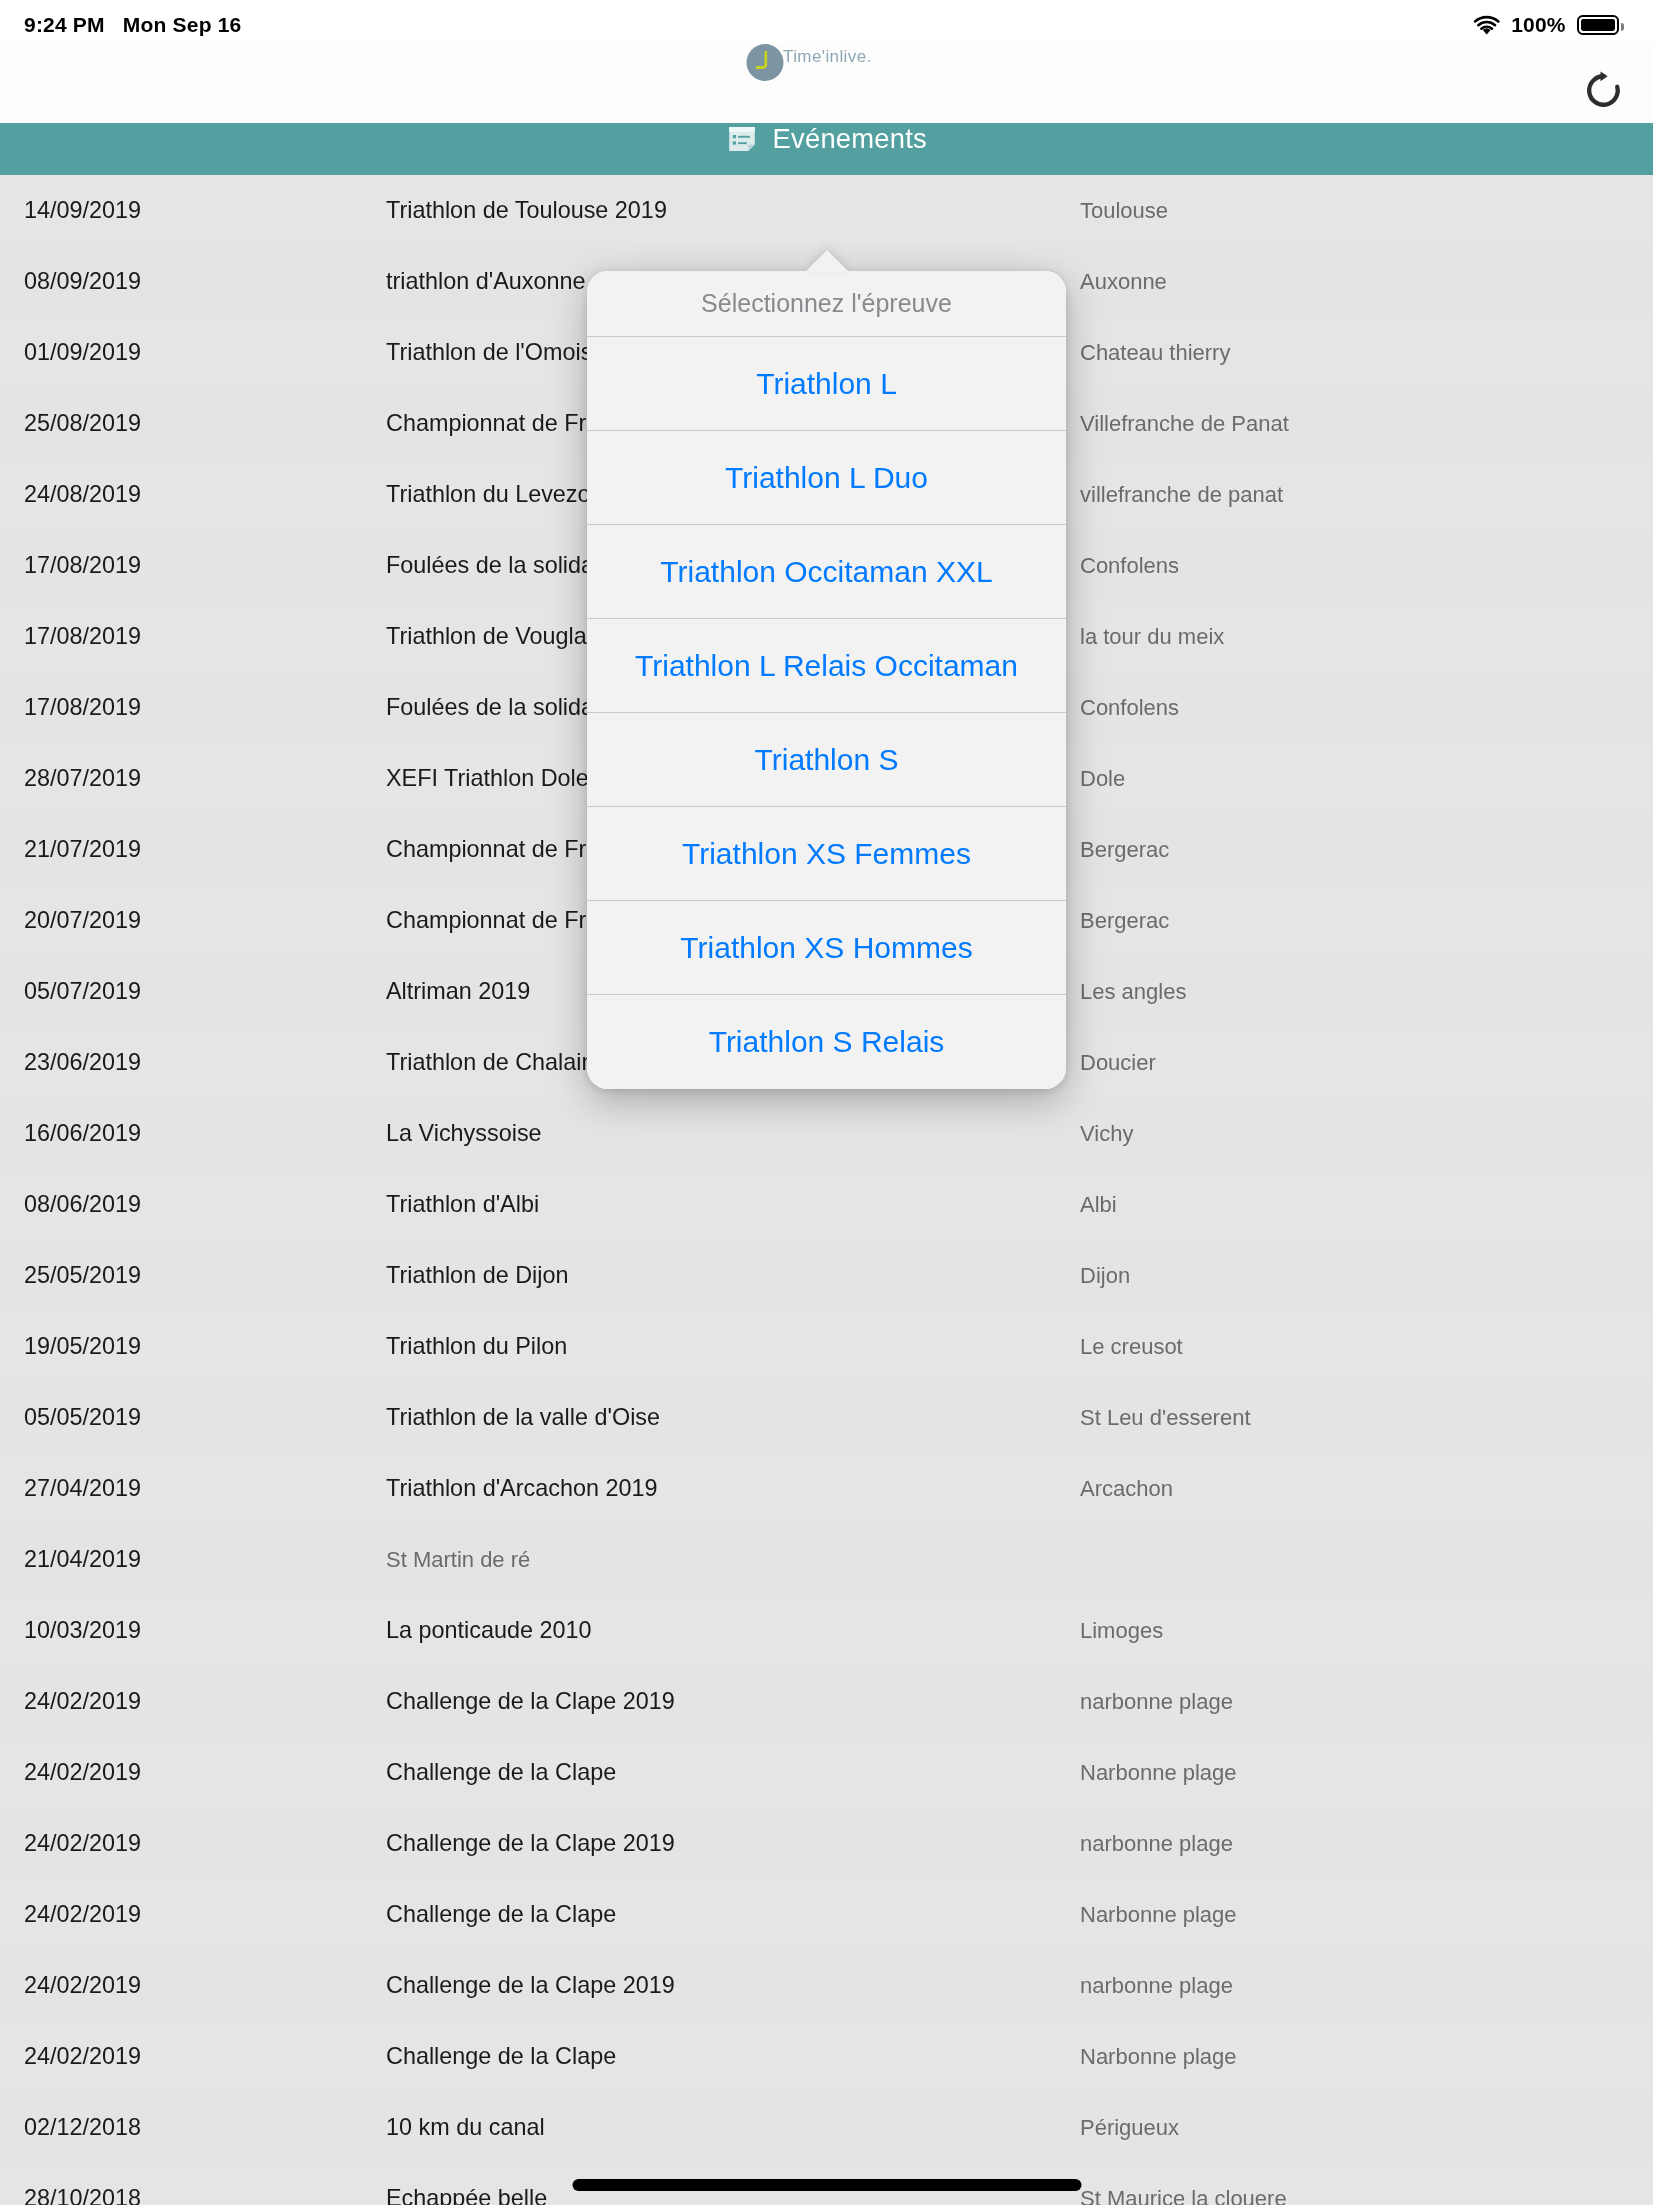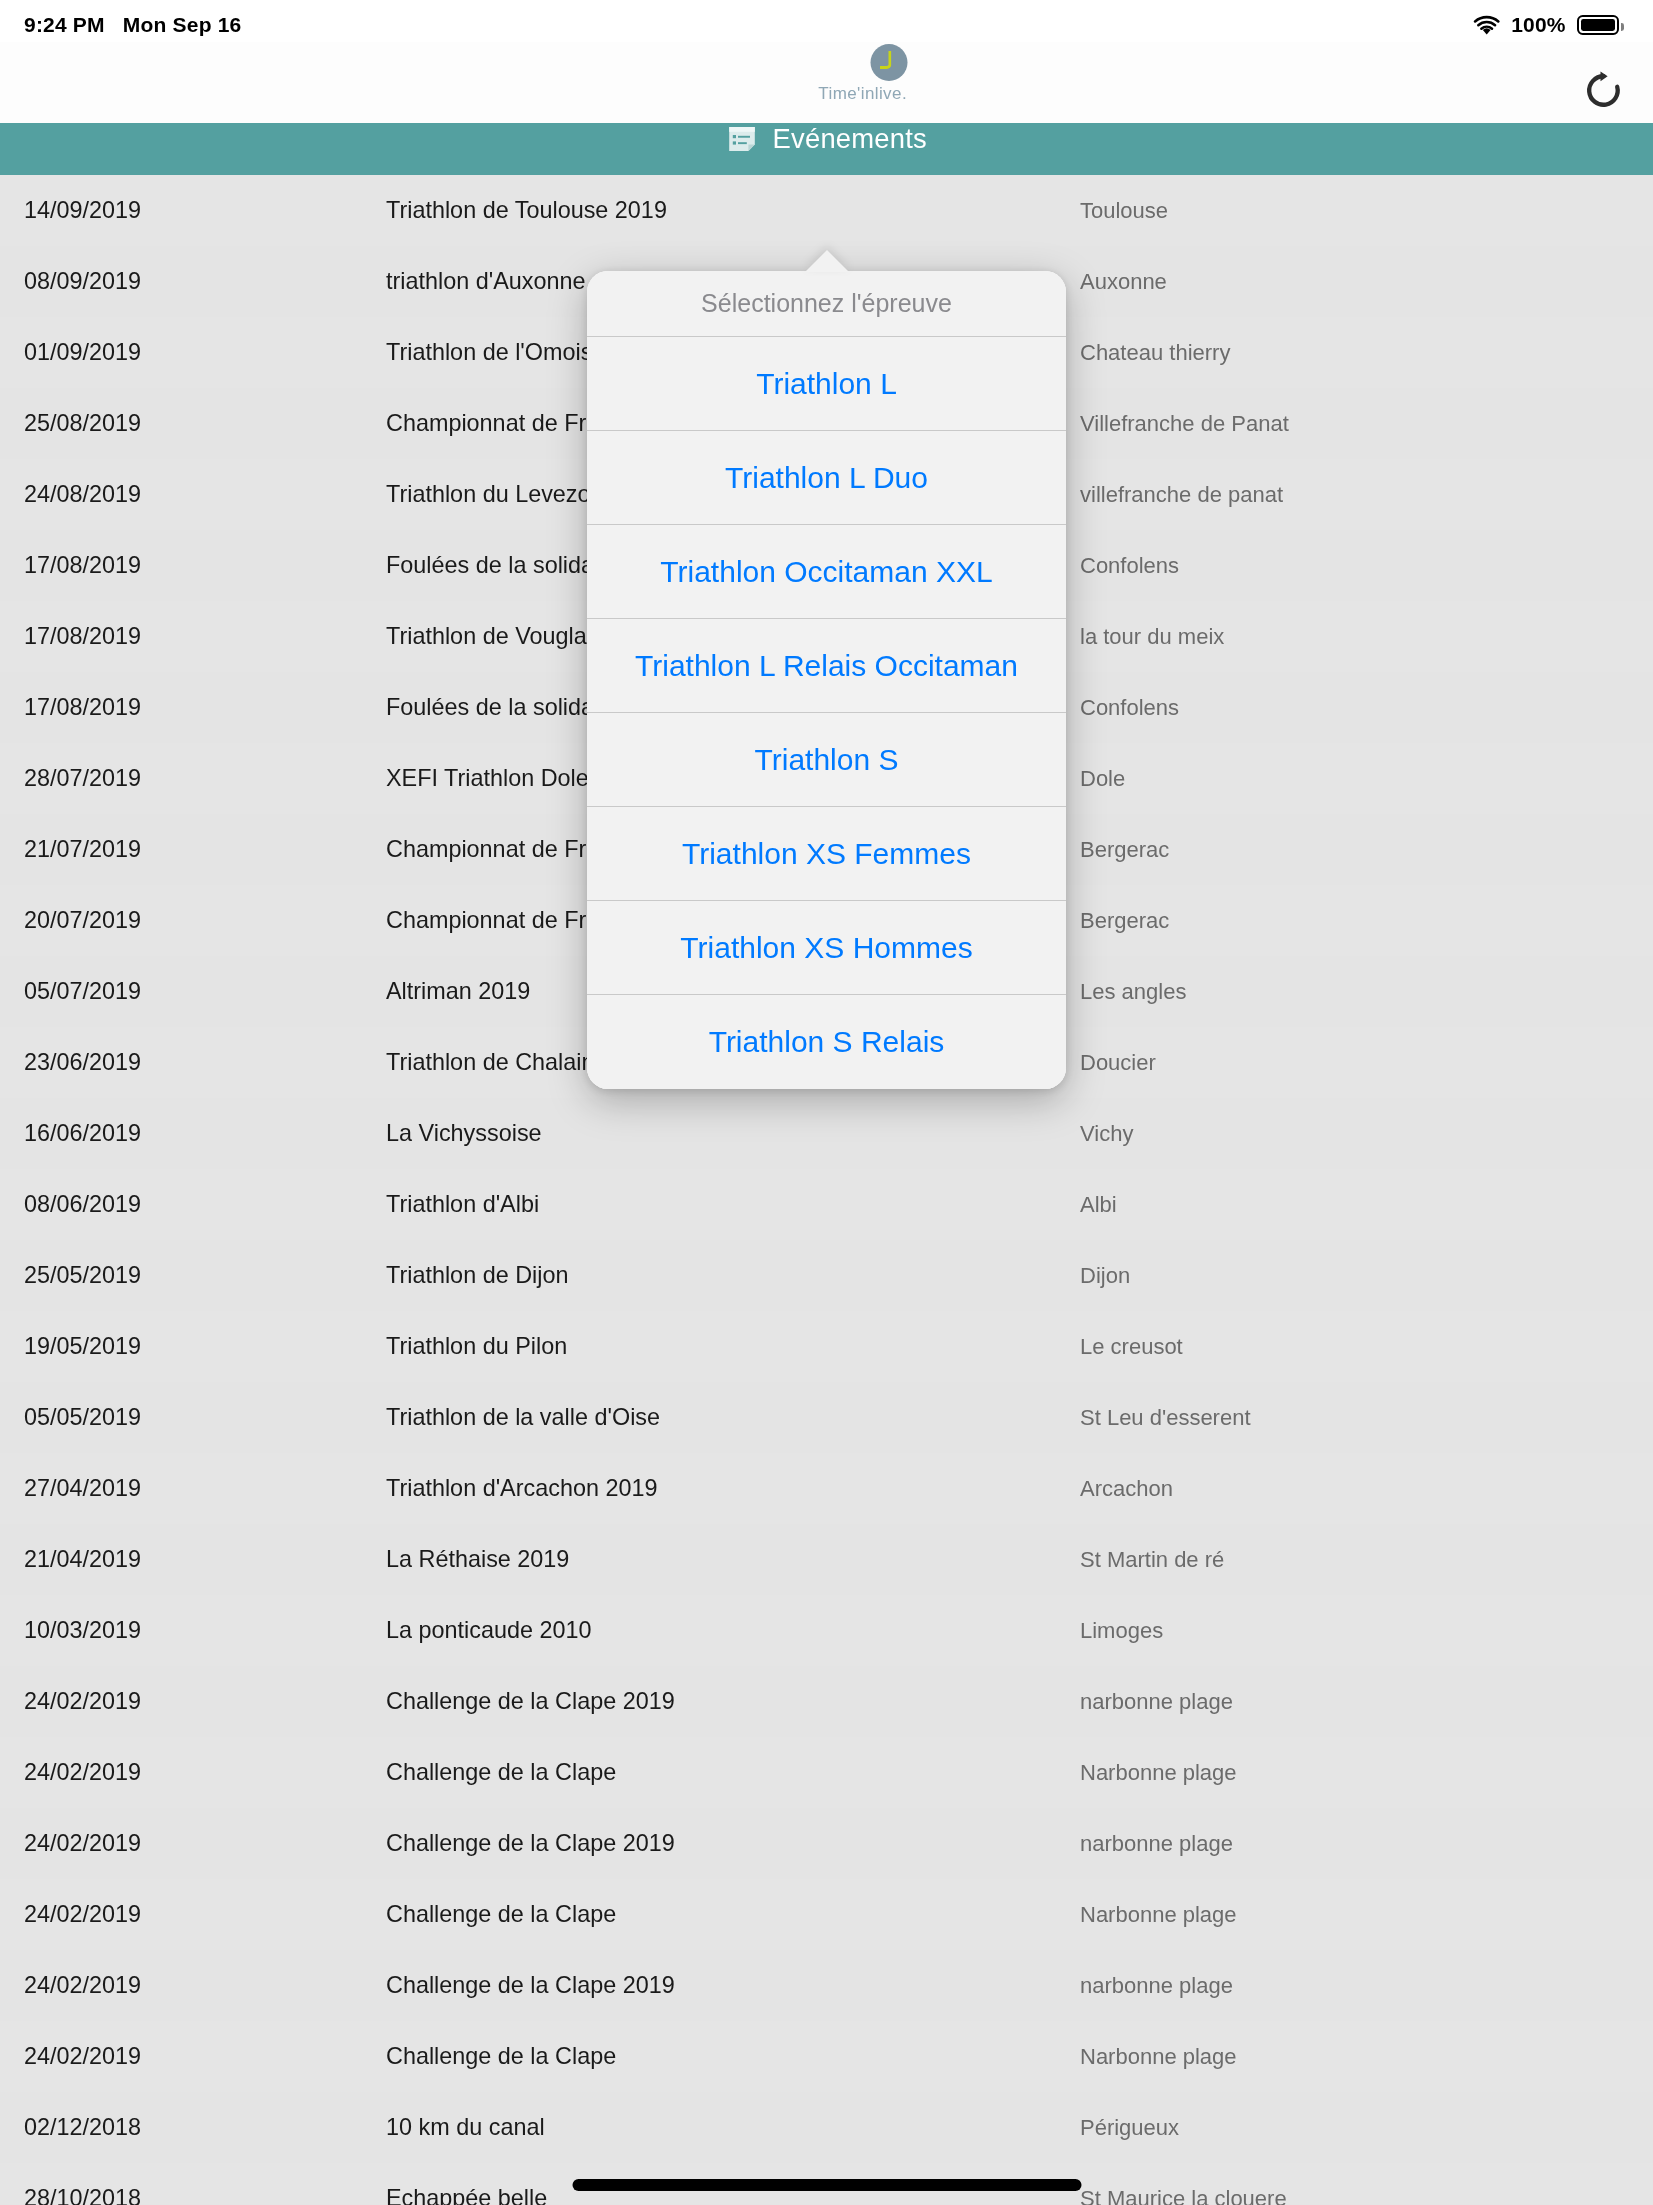--- a/index.html
+++ b/index.html
@@ -56,21 +56,21 @@
   #logobar {
     position: absolute; top: 42px; left: 0;
     width: 1653px; height: 81px;
     background: #fdfdfd;
   }
   #logo {
     position: absolute;
     left: 50%; transform: translateX(-50%);
     top: 1.6px;
     width: 161px;
-    display: flex; flex-direction: column; align-items: flex-end;
+    display: flex; align-items: flex-start;
   }
   .logo-dial {
     width: 37px; height: 37px;
     border-radius: 50%;
     background: #7d94a3;
     position: relative;
   }
   .logo-dial .hand-corner {
     position: absolute;
     left: calc(50% - 9px); top: 7.3px;
@@ -355,21 +355,20 @@
         <div class="c-name">Triathlon de la valle d'Oise</div>
         <div class="c-loc">St Leu d'esserent</div>
       </div>
       <div class="row">
         <div class="c-date">27/04/2019</div>
         <div class="c-name">Triathlon d'Arcachon 2019</div>
         <div class="c-loc">Arcachon</div>
       </div>
       <div class="row alt">
         <div class="c-date">21/04/2019</div>
-        <div class="c-name">La Réthaise 2019</div>
         <div class="c-loc">St Martin de ré</div>
       </div>
       <div class="row">
         <div class="c-date">10/03/2019</div>
         <div class="c-name">La ponticaude 2010</div>
         <div class="c-loc">Limoges</div>
       </div>
       <div class="row alt">
         <div class="c-date">24/02/2019</div>
         <div class="c-name">Challenge de la Clape 2019</div>

